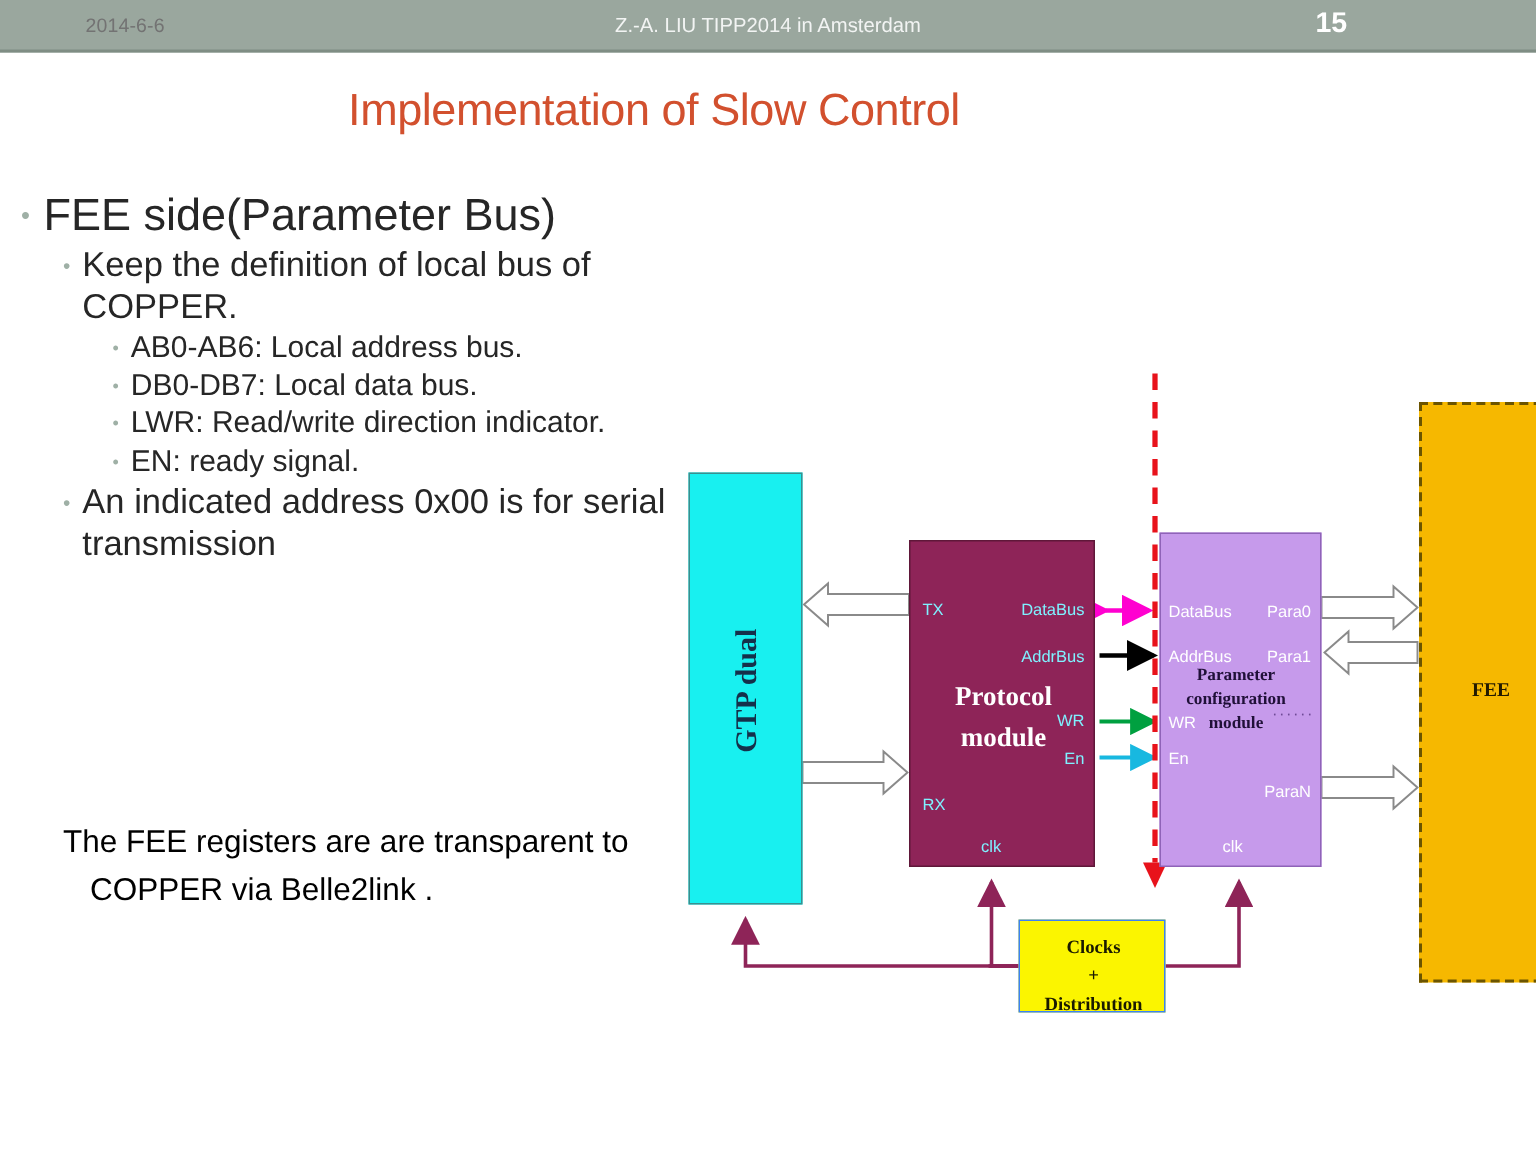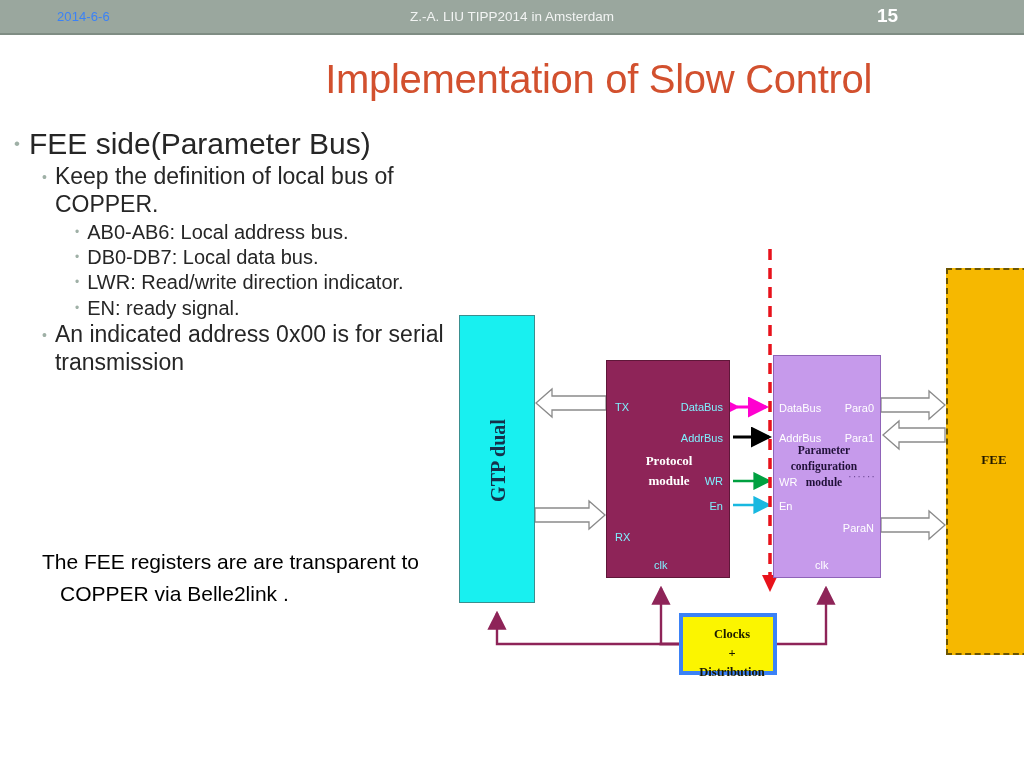--- a/index.html
+++ b/index.html
@@ -21,21 +21,21 @@
     position: absolute;
     left: 0; top: 0;
     width: 1024px; height: 33px;
     background: #9aa79e;
     border-bottom: 2px solid #7f8d84;
   }
   .header-date {
     position: absolute;
     left: 57px; top: 9px;
     font-size: 13px;
-    color: #3b82f6;
+    color: #737373;
     letter-spacing: .1px;
   }
   .header-center {
     position: absolute;
     left: 0; top: 9px;
     width: 1024px;
     text-align: center;
     font-size: 13.5px;
     color: #f2f4f3;
   }
@@ -46,22 +46,22 @@
     font-weight: bold;
     color: #ffffff;
     margin-left: 24px;
   }
 
   
   .slide-title {
     position: absolute;
     left: 0; top: 57px;
     width: 872px;
-    text-align: right;
-    font-size: 40px;
+    text-align: center;
+    font-size: 30px;
     color: #d2502e;
     letter-spacing: -0.3px;
   }
 
   
   .bullets {
     position: absolute;
     left: 8px; top: 126px;
     width: 450px;
   }
@@ -168,21 +168,21 @@
     text-align: center;
     font-family: "Liberation Serif", serif;
     font-weight: bold;
     font-size: 13px;
     color: #231a00;
   }
   .blk-clock {
     left: 679px; top: 613px;
     width: 98px; height: 62px;
     background: #fbf500;
-    border: 4px solid #3b82f6;
+    border: 1px solid #3b82f6;
   }
   .clock-label {
     position: absolute;
     left: 0; top: 8px;
     width: 98px;
     text-align: center;
     font-family: "Liberation Serif", serif;
     font-weight: bold;
     font-size: 12.5px;
     line-height: 1.5;
@@ -190,21 +190,21 @@
   }
 
   
   .proto-title {
     position: absolute;
     left: 8px; top: 90px;
     width: 108px;
     text-align: center;
     font-family: "Liberation Serif", serif;
     font-weight: bold;
-    font-size: 13px;
+    font-size: 18px;
     line-height: 1.5;
     color: #ffffff;
   }
   .param-title {
     position: absolute;
     left: 4px; top: 86px;
     width: 92px;
     text-align: center;
     font-family: "Liberation Serif", serif;
     font-weight: bold;

